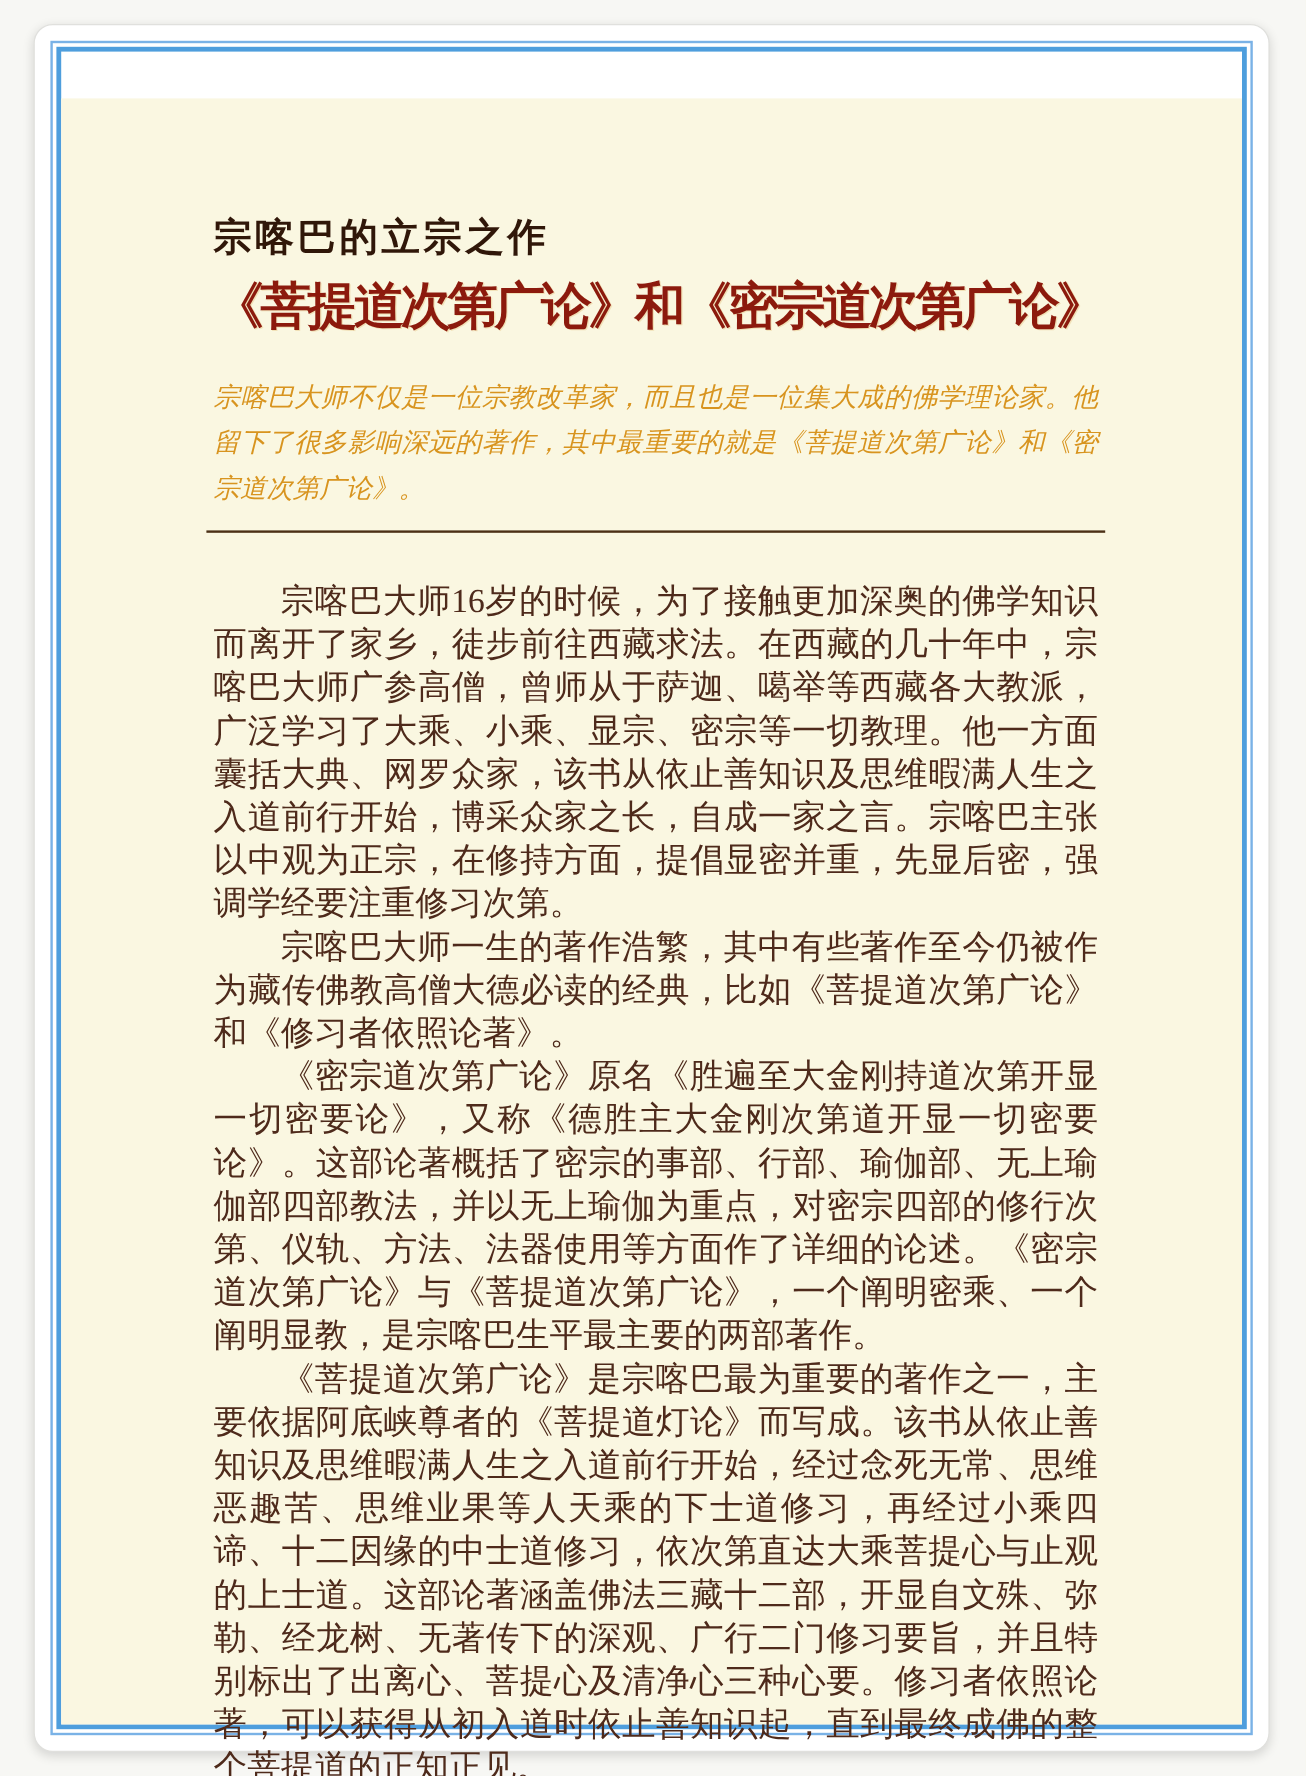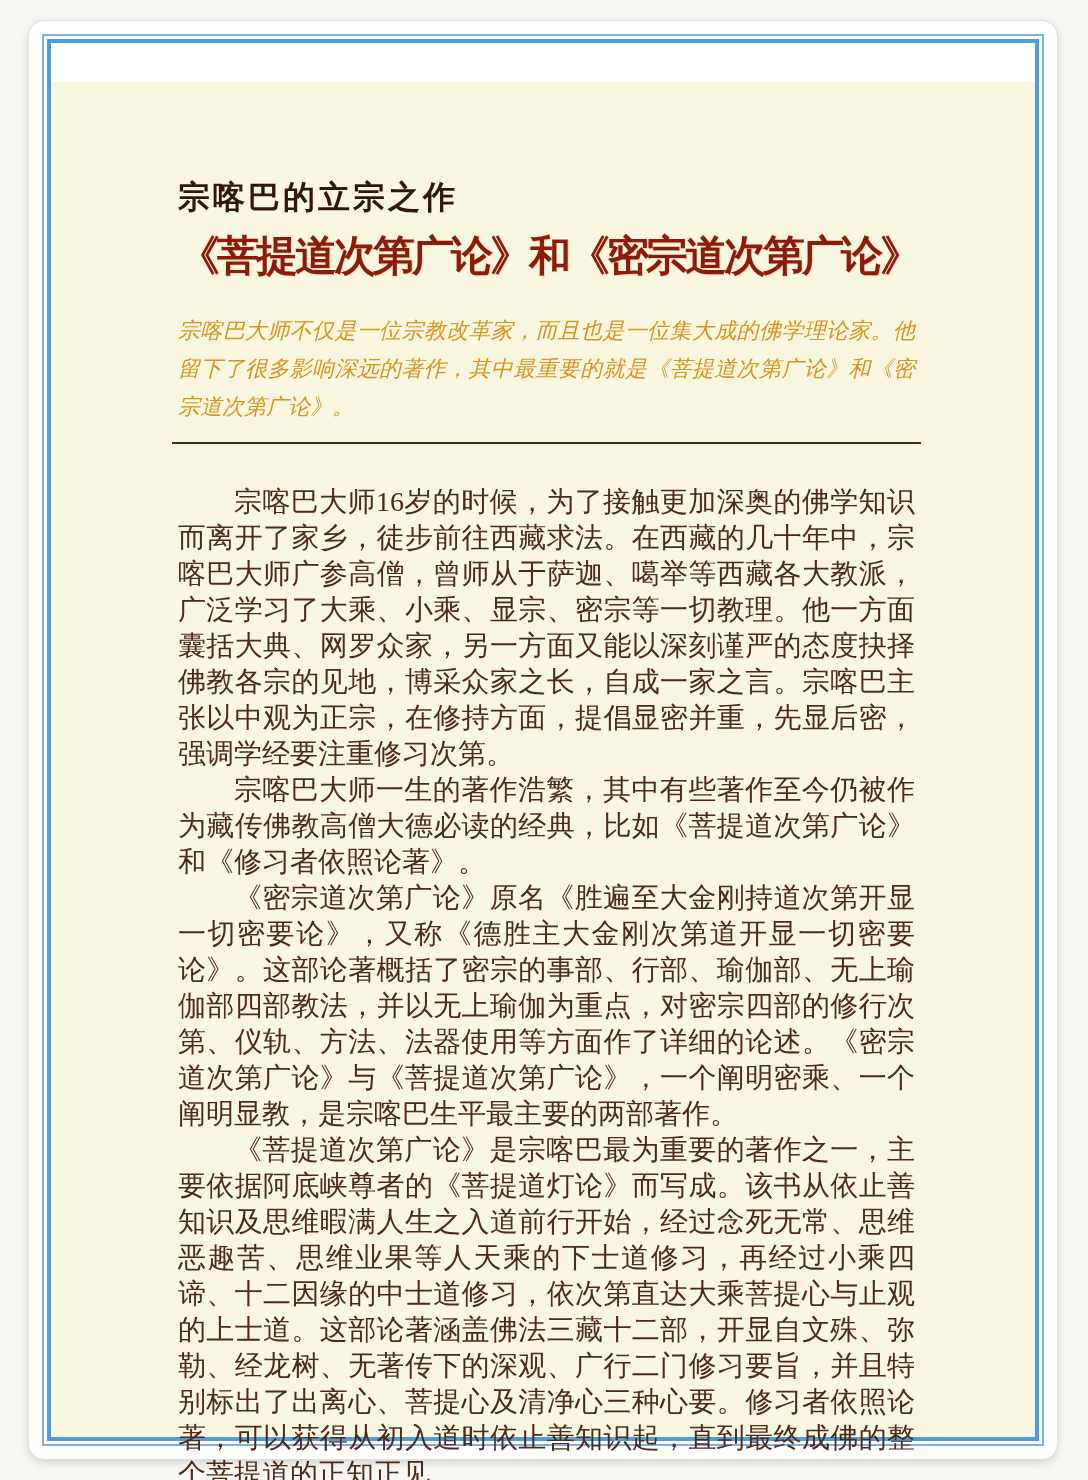--- a/index.html
+++ b/index.html
@@ -102,21 +102,21 @@
 
         <div class="kicker">宗喀巴的立宗之作</div>
 
         <h1 class="title">《菩提道次第广论》和《密宗道次第广论》</h1>
 
         <p class="intro">宗喀巴大师不仅是一位宗教改革家，而且也是一位集大成的佛学理论家。他留下了很多影响深远的著作，其中最重要的就是《菩提道次第广论》和《密宗道次第广论》。</p>
 
         <div class="divider"></div>
 
         <div class="body-text">
-          <p>宗喀巴大师16岁的时候，为了接触更加深奥的佛学知识而离开了家乡，徒步前往西藏求法。在西藏的几十年中，宗喀巴大师广参高僧，曾师从于萨迦、噶举等西藏各大教派，广泛学习了大乘、小乘、显宗、密宗等一切教理。他一方面囊括大典、网罗众家，另一方面又能以深刻谨严的态度抉择佛教各宗的见地，博采众家之长，自成一家之言。宗喀巴主张以中观为正宗，在修持方面，提倡显密并重，先显后密，强调学经要注重修习次第。</p>
+          <p>宗喀巴大师16岁的时候，为了接触更加深奥的佛学知识而离开了家乡，徒步前往西藏求法。在西藏的几十年中，宗喀巴大师广参高僧，曾师从于萨迦、噶举等西藏各大教派，广泛学习了大乘、小乘、显宗、密宗等一切教理。他一方面囊括大典、网罗众家，该书从依止善知识及思维暇满人生之入道前行开始，博采众家之长，自成一家之言。宗喀巴主张以中观为正宗，在修持方面，提倡显密并重，先显后密，强调学经要注重修习次第。</p>
           <p>宗喀巴大师一生的著作浩繁，其中有些著作至今仍被作为藏传佛教高僧大德必读的经典，比如《菩提道次第广论》和《修习者依照论著》。</p>
           <p>《密宗道次第广论》原名《胜遍至大金刚持道次第开显一切密要论》，又称《德胜主大金刚次第道开显一切密要论》。这部论著概括了密宗的事部、行部、瑜伽部、无上瑜伽部四部教法，并以无上瑜伽为重点，对密宗四部的修行次第、仪轨、方法、法器使用等方面作了详细的论述。《密宗道次第广论》与《菩提道次第广论》，一个阐明密乘、一个阐明显教，是宗喀巴生平最主要的两部著作。</p>
           <p>《菩提道次第广论》是宗喀巴最为重要的著作之一，主要依据阿底峡尊者的《菩提道灯论》而写成。该书从依止善知识及思维暇满人生之入道前行开始，经过念死无常、思维恶趣苦、思维业果等人天乘的下士道修习，再经过小乘四谛、十二因缘的中士道修习，依次第直达大乘菩提心与止观的上士道。这部论著涵盖佛法三藏十二部，开显自文殊、弥勒、经龙树、无著传下的深观、广行二门修习要旨，并且特别标出了出离心、菩提心及清净心三种心要。修习者依照论著，可以获得从初入道时依止善知识起，直到最终成佛的整个菩提道的正知正见。</p>
         </div>
 
       </div>
     </div>
   </div>
 </div>
 

